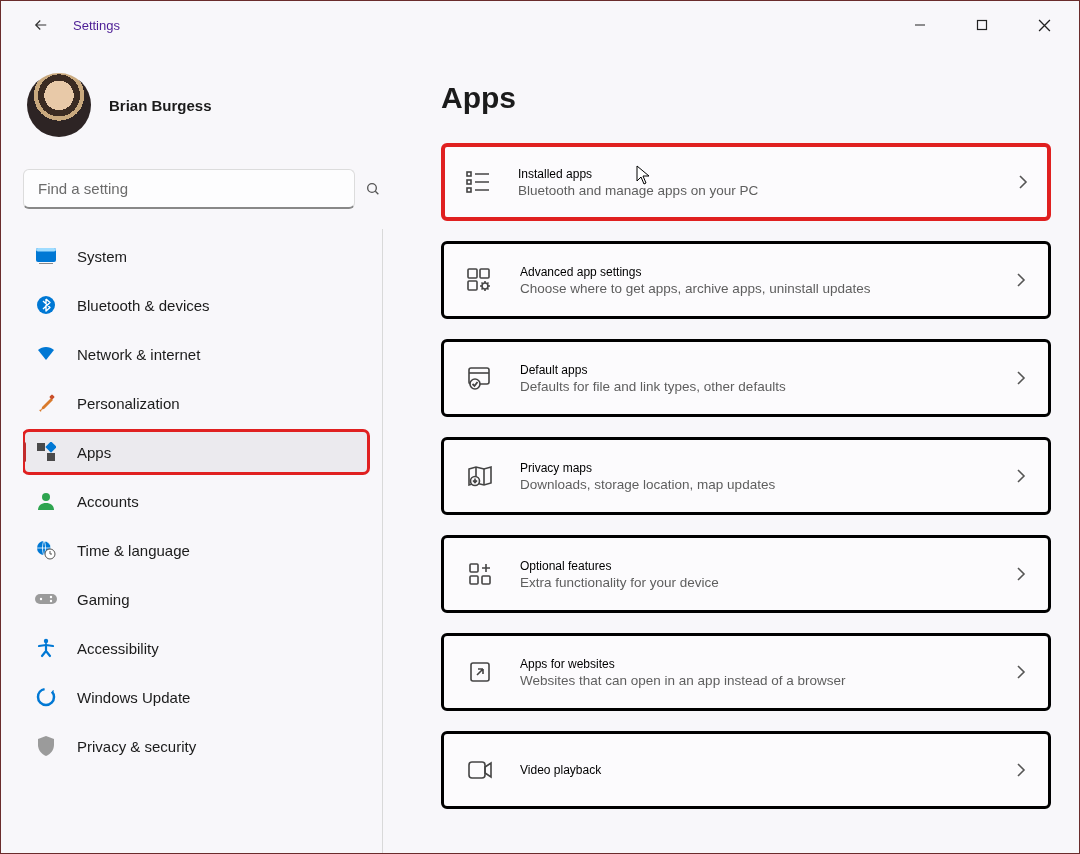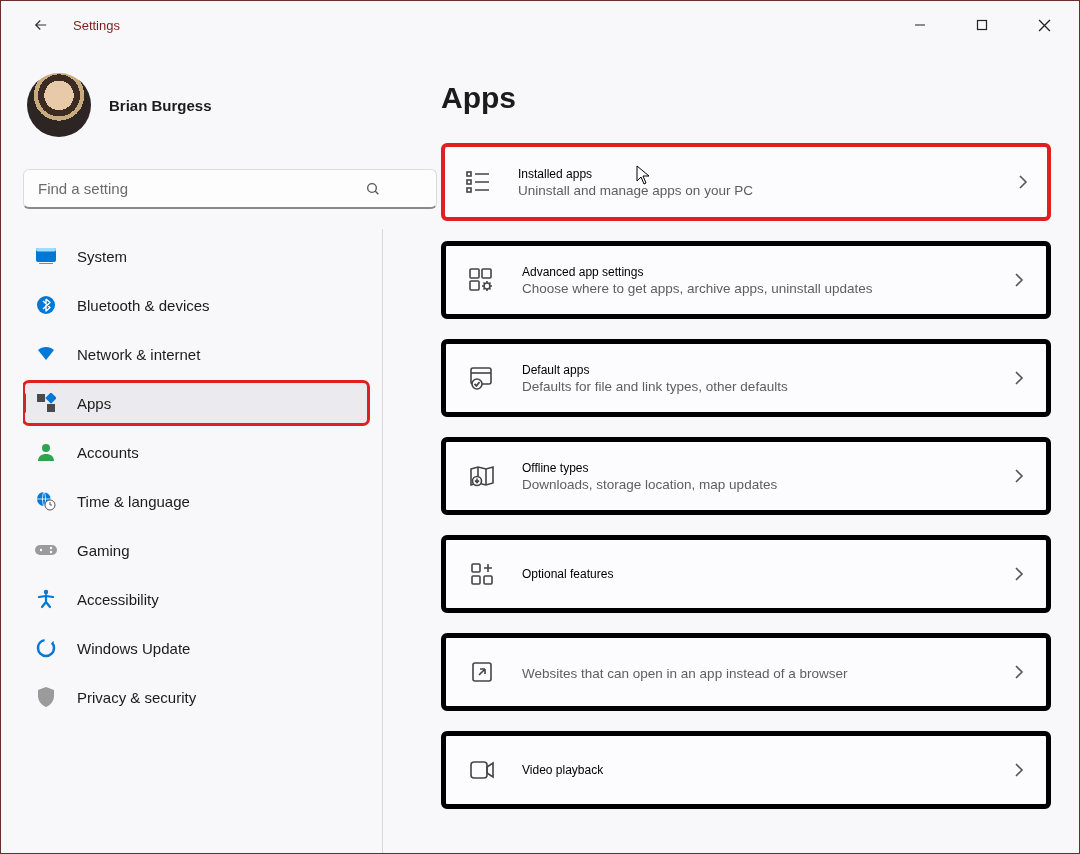--- a/index.html
+++ b/index.html
@@ -20,21 +20,21 @@
     padding: 0 4px 0 20px;
   }
   .back-btn {
     width: 40px; height: 40px;
     display: flex; align-items: center; justify-content: center;
     border-radius: 6px;
   }
   .title-text {
     font-size: 13px;
     margin-left: 12px;
-    color: #7f1d1d;
+    color: #4c1d95;
   }
   .win-controls {
     margin-left: auto;
     display: flex;
     gap: 0;
   }
   .win-btn {
     width: 62px; height: 48px;
     display: flex; align-items: center; justify-content: center;
   }
@@ -63,21 +63,21 @@
   }
   .profile-name {
     font-weight: 600;
     font-size: 15px;
   }
   .search-wrap {
     position: relative;
     margin: 12px 6px 20px 0;
   }
   .search-input {
-    width: 414px;
+    width: 332px;
     height: 40px;
     border: 1px solid #dcdcdc;
     border-bottom: 2px solid #888;
     border-radius: 6px;
     padding: 0 44px 0 14px;
     font-size: 15px;
     background: #fdfdfe;
     color: #333;
   }
   .search-input::placeholder { color: #6b6b6b; }
@@ -131,21 +131,21 @@
     padding: 32px 28px 0 20px;
     overflow-y: auto;
   }
   .page-title {
     font-size: 30px;
     font-weight: 600;
     margin-bottom: 28px;
   }
   .card {
     background: #fcfbfd;
-    border: 5px solid #000000;
+    border: 3px solid #000000;
     border-radius: 6px;
     height: 78px;
     margin-bottom: 6px;
     display: flex;
     align-items: center;
     padding: 0 22px;
     gap: 26px;
     position: relative;
   }
   .card.highlighted {
@@ -249,20 +249,29 @@
         <span>Bluetooth &amp; devices</span>
       </div>
       <div class="nav-item">
         <span class="nav-ico">
           <svg width="20" height="16" viewBox="0 0 20 16">
               <path d="M10 14l8-10c-4.5-4-11.5-4-16 0z" fill="#0078d4"></path>
             </svg>
         </span>
         <span>Network &amp; internet</span>
       </div>
+      <div class="nav-item">
+        <span class="nav-ico">
+          <svg width="20" height="20" viewBox="0 0 20 20">
+              <path d="M3 17c2 0 3-1 3-3l9-9 2 2-9 9c-2 0-3 1-3 3z" fill="#d97a2b"></path>
+              <rect x="14" y="2" width="4" height="4" rx="1" fill="#c94f2a" transform="rotate(45 16 4)"></rect>
+            </svg>
+        </span>
+        <span>Personalization</span>
+      </div>
       <div class="nav-item selected highlighted">
         <span class="nav-ico">
           <svg width="20" height="20" viewBox="0 0 20 20">
               <rect x="1" y="1" width="8" height="8" fill="#4a4a4a"></rect>
               <rect x="11" y="11" width="8" height="8" fill="#4a4a4a"></rect>
               <rect x="11" y="1" width="8" height="8" fill="#0078d4" transform="rotate(45 15 5)"></rect>
             </svg>
         </span>
         <span>Apps</span>
       </div>
@@ -333,21 +342,21 @@
       <span class="card-ico">
         <svg width="24" height="22" viewBox="0 0 24 22" stroke="#444" stroke-width="1.6" fill="none">
             <rect x="1" y="1" width="4" height="4"></rect>
             <rect x="1" y="9" width="4" height="4"></rect>
             <rect x="1" y="17" width="4" height="4"></rect>
             <path d="M9 3h14M9 11h14M9 19h14"></path>
           </svg>
       </span>
       <div class="card-body">
         <div class="card-title">Installed apps</div>
-        <div class="card-sub">Uninstall and manage apps on your PC</div>
+        <div class="card-sub">Bluetooth and manage apps on your PC</div>
       </div>
       <span class="chev-right">
         <svg width="10" height="16" viewBox="0 0 10 16" fill="none" stroke="#555" stroke-width="1.6">
             <path d="M2 2l6 6-6 6"></path>
           </svg>
       </span>
       <svg class="cursor" style="left:190px;top:18px" width="14" height="20" viewBox="0 0 14 20">
           <path d="M1 1l0 15 4-4 3 7 2-1-3-7h6z" fill="#fff" stroke="#000" stroke-width="1"></path>
         </svg>
     </div>
@@ -402,21 +411,21 @@
     <div class="card">
       <span class="card-ico">
         <svg width="26" height="22" viewBox="0 0 26 22" stroke="#444" stroke-width="1.6" fill="none">
             <path d="M2 4l7-2 8 2 7-2v16l-7 2-8-2-7 2z"></path>
             <path d="M9 2v16M17 4v16"></path>
             <circle cx="8" cy="16" r="4.5" fill="#fcfbfd"></circle>
             <path d="M8 13.5v3M6 15.5l2 2 2-2"></path>
           </svg>
       </span>
       <div class="card-body">
-        <div class="card-title">Offline types</div>
+        <div class="card-title">Privacy maps</div>
         <div class="card-sub">Downloads, storage location, map updates</div>
       </div>
       <span class="chev-right">
         <svg width="10" height="16" viewBox="0 0 10 16" fill="none" stroke="#555" stroke-width="1.6">
             <path d="M2 2l6 6-6 6"></path>
           </svg>
       </span>
     </div>
 
     <div style="height:14px"></div>
@@ -425,38 +434,40 @@
       <span class="card-ico">
         <svg width="24" height="24" viewBox="0 0 24 24" stroke="#444" stroke-width="1.6" fill="none">
             <rect x="2" y="2" width="8" height="8" rx="1"></rect>
             <rect x="14" y="14" width="8" height="8" rx="1"></rect>
             <rect x="2" y="14" width="8" height="8" rx="1"></rect>
             <path d="M18 2v8M14 6h8"></path>
           </svg>
       </span>
       <div class="card-body">
         <div class="card-title">Optional features</div>
+        <div class="card-sub">Extra functionality for your device</div>
       </div>
       <span class="chev-right">
         <svg width="10" height="16" viewBox="0 0 10 16" fill="none" stroke="#555" stroke-width="1.6">
             <path d="M2 2l6 6-6 6"></path>
           </svg>
       </span>
     </div>
 
     <div style="height:14px"></div>
 
     <div class="card">
       <span class="card-ico">
         <svg width="24" height="24" viewBox="0 0 24 24" stroke="#444" stroke-width="1.6" fill="none">
             <rect x="3" y="3" width="18" height="18" rx="2"></rect>
             <path d="M9 15l6-6M15 9h-5M15 9v5"></path>
           </svg>
       </span>
       <div class="card-body">
+        <div class="card-title">Apps for websites</div>
         <div class="card-sub">Websites that can open in an app instead of a browser</div>
       </div>
       <span class="chev-right">
         <svg width="10" height="16" viewBox="0 0 10 16" fill="none" stroke="#555" stroke-width="1.6">
             <path d="M2 2l6 6-6 6"></path>
           </svg>
       </span>
     </div>
 
     <div style="height:14px"></div>

